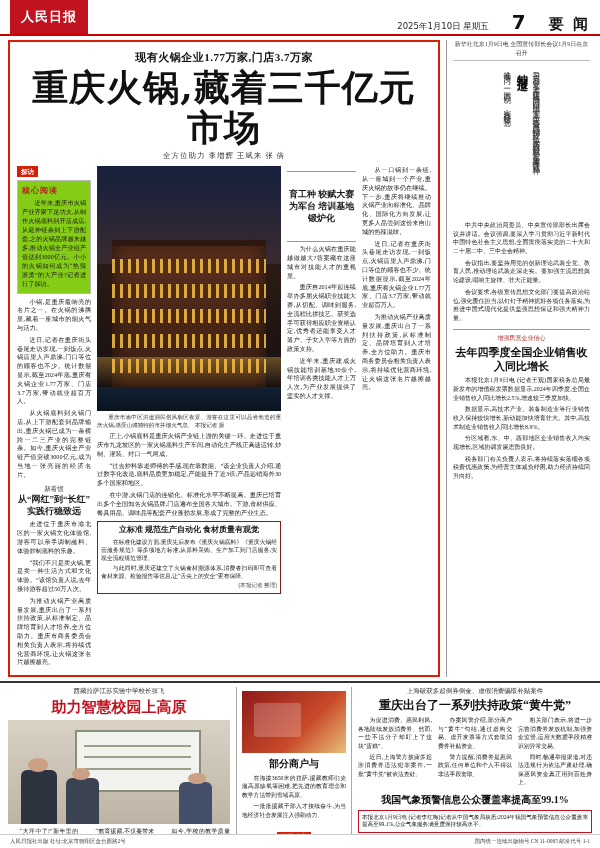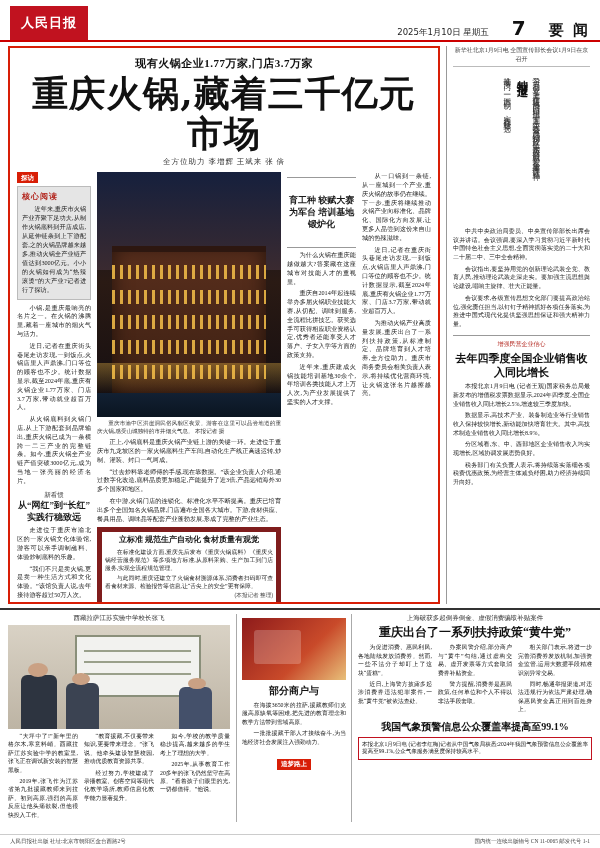--- a/index.html
+++ b/index.html
@@ -8,21 +8,21 @@
     background:#ffffff;
     font-family:"Liberation Serif", serif;
     color:#111;
     overflow:hidden;
     position:relative;
   }
   .page{width:600px;height:848px;position:relative;background:#fff;}
 
   
   .masthead{
-    height:42px;display:flex;align-items:flex-end;
+    height:36px;display:flex;align-items:flex-end;
     padding:4px 10px 0 10px;box-sizing:border-box;
     border-bottom:2px solid #c00;
   }
   .logo{
     width:78px;height:34px;background:#c1121f;color:#fff;
     display:flex;align-items:center;justify-content:center;
     font-family:"DejaVu Sans", sans-serif;
     font-weight:bold;font-size:13px;letter-spacing:1px;
     line-height:1.05;text-align:center;
   }
@@ -40,21 +40,21 @@
   .right-zone{
     width:144px;box-sizing:border-box;padding-left:6px;
     border-left:1px solid #999;margin-left:6px;
   }
 
   
   .feature{
     border:2px solid #d81e06;
     padding:6px 7px 6px 7px;
     box-sizing:border-box;
-    height:558px;
+    height:637px;
     overflow:hidden;
     position:relative;
   }
   .shoulder{
     text-align:center;font-size:11px;font-weight:bold;letter-spacing:.5px;
     margin:2px 0 3px;
   }
   .headline{
     text-align:center;
     font-size:36px;font-weight:bold;letter-spacing:1px;
@@ -71,21 +71,21 @@
   .c2{width:184px;}
   .c3{width:80px;}
   .c4{width:80px;}
   .fcol p{margin:0 0 3px 0;text-indent:2em;}
 
   .tag{
     display:inline-block;background:#d81e06;color:#fff;
     font-size:6.5px;padding:1px 4px;margin-bottom:3px;font-weight:bold;
   }
   .kernel-box{
-    border:1px solid #bbb;background:#e5e5e5;padding:4px;margin-bottom:4px;
+    border:1px solid #bbb;background:#84cc16;padding:4px;margin-bottom:4px;
   }
   .kernel-title{font-size:8px;font-weight:bold;color:#b3261e;margin-bottom:2px;letter-spacing:1px;}
   .kernel-box p{font-size:6.2px;line-height:1.45;margin:0;text-indent:2em;text-align:justify;}
 
   .sub-head{
     text-align:center;font-weight:bold;margin:5px 0 3px;
     font-size:9px;line-height:1.3;
   }
   .sub-head .small{display:block;font-size:6.5px;font-weight:normal;color:#444;margin-bottom:1px;}
   .sub-head.boxed{border-top:1px solid #999;border-bottom:1px solid #999;padding:17px 0;}
@@ -105,21 +105,21 @@
   .photo .row{position:absolute;left:0;right:0;height:9%;
     background:repeating-linear-gradient(90deg,#f6c049 0 3px,rgba(0,0,0,0) 3px 8px);
     opacity:.85;}
   .photo .roof{position:absolute;left:0;right:0;height:6px;background:#2d1710;}
   .photo .river{position:absolute;left:0;right:0;bottom:0;height:10%;
     background:linear-gradient(#122033,#0a1420);}
   .photo .glow{position:absolute;left:0;right:0;bottom:10%;height:12%;
     background:linear-gradient(rgba(246,192,73,.35),rgba(246,192,73,0));}
   .caption{font-size:5.6px;color:#333;line-height:1.35;text-align:justify;margin:0 0 4px 0;}
 
-  .econ-box{border:5px solid #7f1d1d;padding:3px;margin-top:4px;}
+  .econ-box{border:1px solid #7f1d1d;padding:3px;margin-top:4px;}
   .econ-title{font-size:8px;font-weight:bold;text-align:center;line-height:1.3;margin-bottom:2px;}
   .econ-box p{font-size:5.8px;line-height:1.4;margin:0 0 2px;text-indent:2em;text-align:justify;}
   .econ-sign{font-size:5.6px;text-align:right;color:#444;}
 
   
   .rz-head{text-align:center;font-size:6px;color:#444;border-bottom:1px solid #bbb;padding-bottom:2px;margin-bottom:3px;}
   .vtitle-wrap{display:flex;justify-content:center;gap:3px;margin:4px 0 6px;}
   .vtitle{
     writing-mode:vertical-rl;text-orientation:upright;
     font-size:11px;font-weight:bold;letter-spacing:2px;line-height:1.25;
@@ -296,20 +296,21 @@
           <p>税务部门有关负责人表示,将持续落实落细各项税费优惠政策,为经营主体减负纾困,助力经济持续回升向好。</p>
         </div>
       </div>
     </div>
   </div>
 
   <div class="bottom">
 
     <div class="b-left">
       <div class="b-kicker">西藏拉萨江苏实验中学校长张飞</div>
+      <div class="b-title red">助力智慧校园上高原</div>
       <div class="b-photo">
         <div class="board">
           <div class="boardline" style="top:22%"></div>
           <div class="boardline" style="top:42%"></div>
           <div class="boardline" style="top:62%"></div>
         </div>
         <div class="person" style="left:6%;width:16%;height:52%"></div>
         <div class="head" style="left:9%;bottom:50%;width:9%;height:13%"></div>
         <div class="person" style="left:26%;width:15%;height:44%;background:#3b4352"></div>
         <div class="head" style="left:29%;bottom:42%;width:8%;height:12%"></div>

